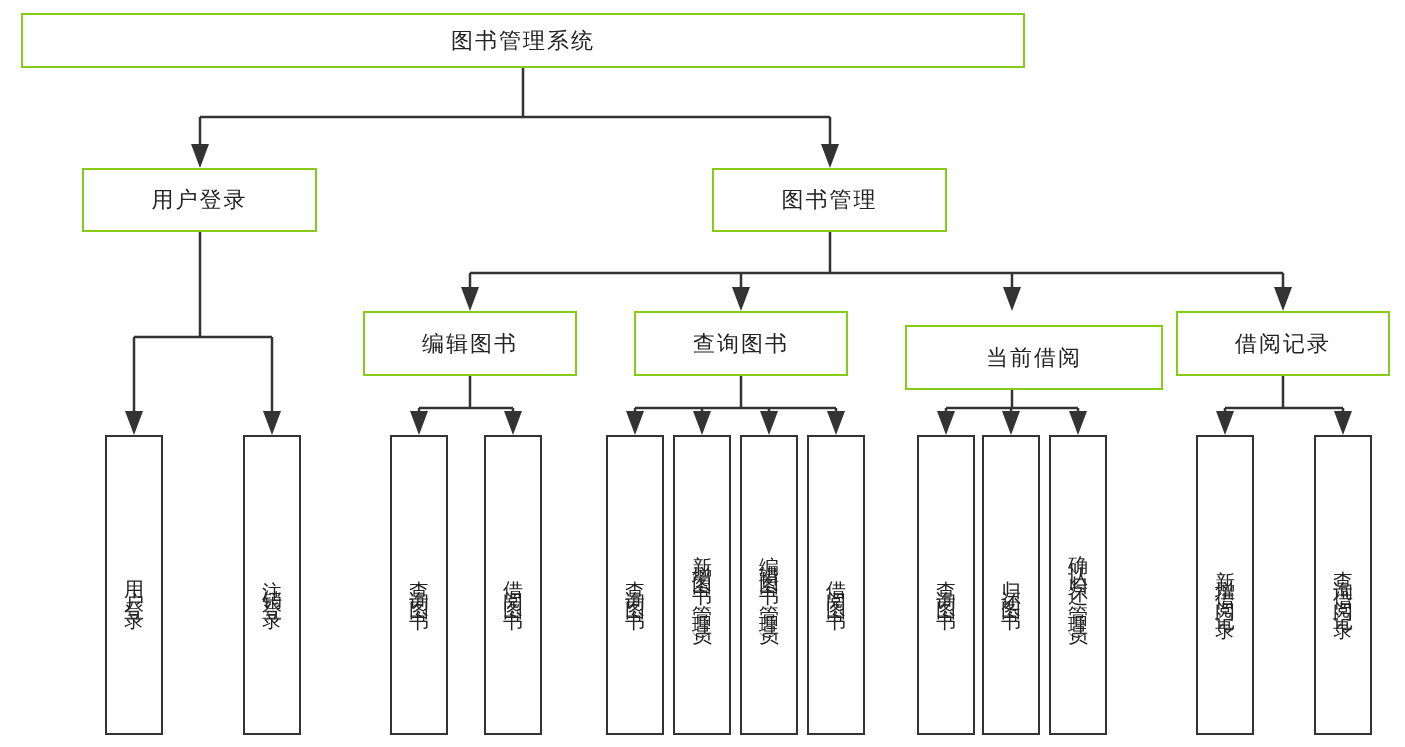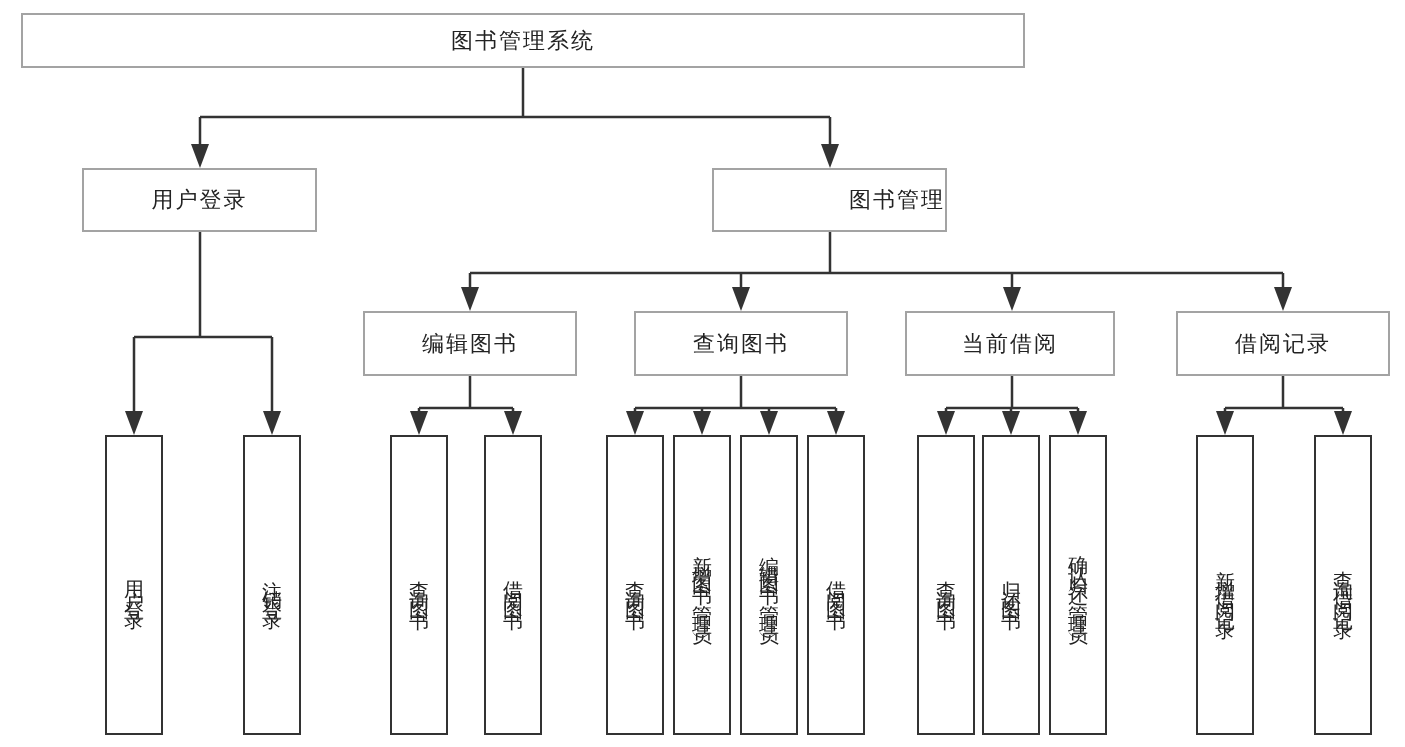--- a/index.html
+++ b/index.html
@@ -17,21 +17,21 @@
   }
   .wires {
     position: absolute;
     left: 0; top: 0;
     width: 1405px;
     height: 747px;
   }
   .node {
     position: absolute;
     box-sizing: border-box;
-    border: 2px solid #a3a3a3;
+    border: 2px solid #84cc16;
     background: #ffffff;
     display: flex;
     align-items: center;
     justify-content: center;
   }
   .node .hlabel {
     font-size: 22px;
     letter-spacing: 2px;
     color: #222222;
     white-space: nowrap;
@@ -101,31 +101,31 @@
     </g>
   </svg>
 
   <div class="node" style="left:21px; top:13px; width:1004px; height:55px;">
     <span class="hlabel">图书管理系统</span>
   </div>
 
   <div class="node" style="left:82px; top:168px; width:235px; height:64px;">
     <span class="hlabel">用户登录</span>
   </div>
-  <div class="node" style="left:712px; top:168px; width:235px; height:64px;justify-content:flex-end;">
+  <div class="node" style="left:712px; top:168px; width:235px; height:64px;">
     <span class="hlabel">图书管理</span>
   </div>
 
   <div class="node" style="left:363px; top:311px; width:214px; height:65px;">
     <span class="hlabel">编辑图书</span>
   </div>
   <div class="node" style="left:634px; top:311px; width:214px; height:65px;">
     <span class="hlabel">查询图书</span>
   </div>
-  <div class="node" style="left:905px; top:311px; width:210px; height:65px;">
+  <div class="node" style="left:905px; top:325px; width:258px; height:65px;">
     <span class="hlabel">当前借阅</span>
   </div>
   <div class="node" style="left:1176px; top:311px; width:214px; height:65px;">
     <span class="hlabel">借阅记录</span>
   </div>
 
   <div class="leaf" style="left:105px; top:435px; width:58px; height:300px;">
     <span class="vlabel">用户登录</span>
   </div>
   <div class="leaf" style="left:243px; top:435px; width:58px; height:300px;">

